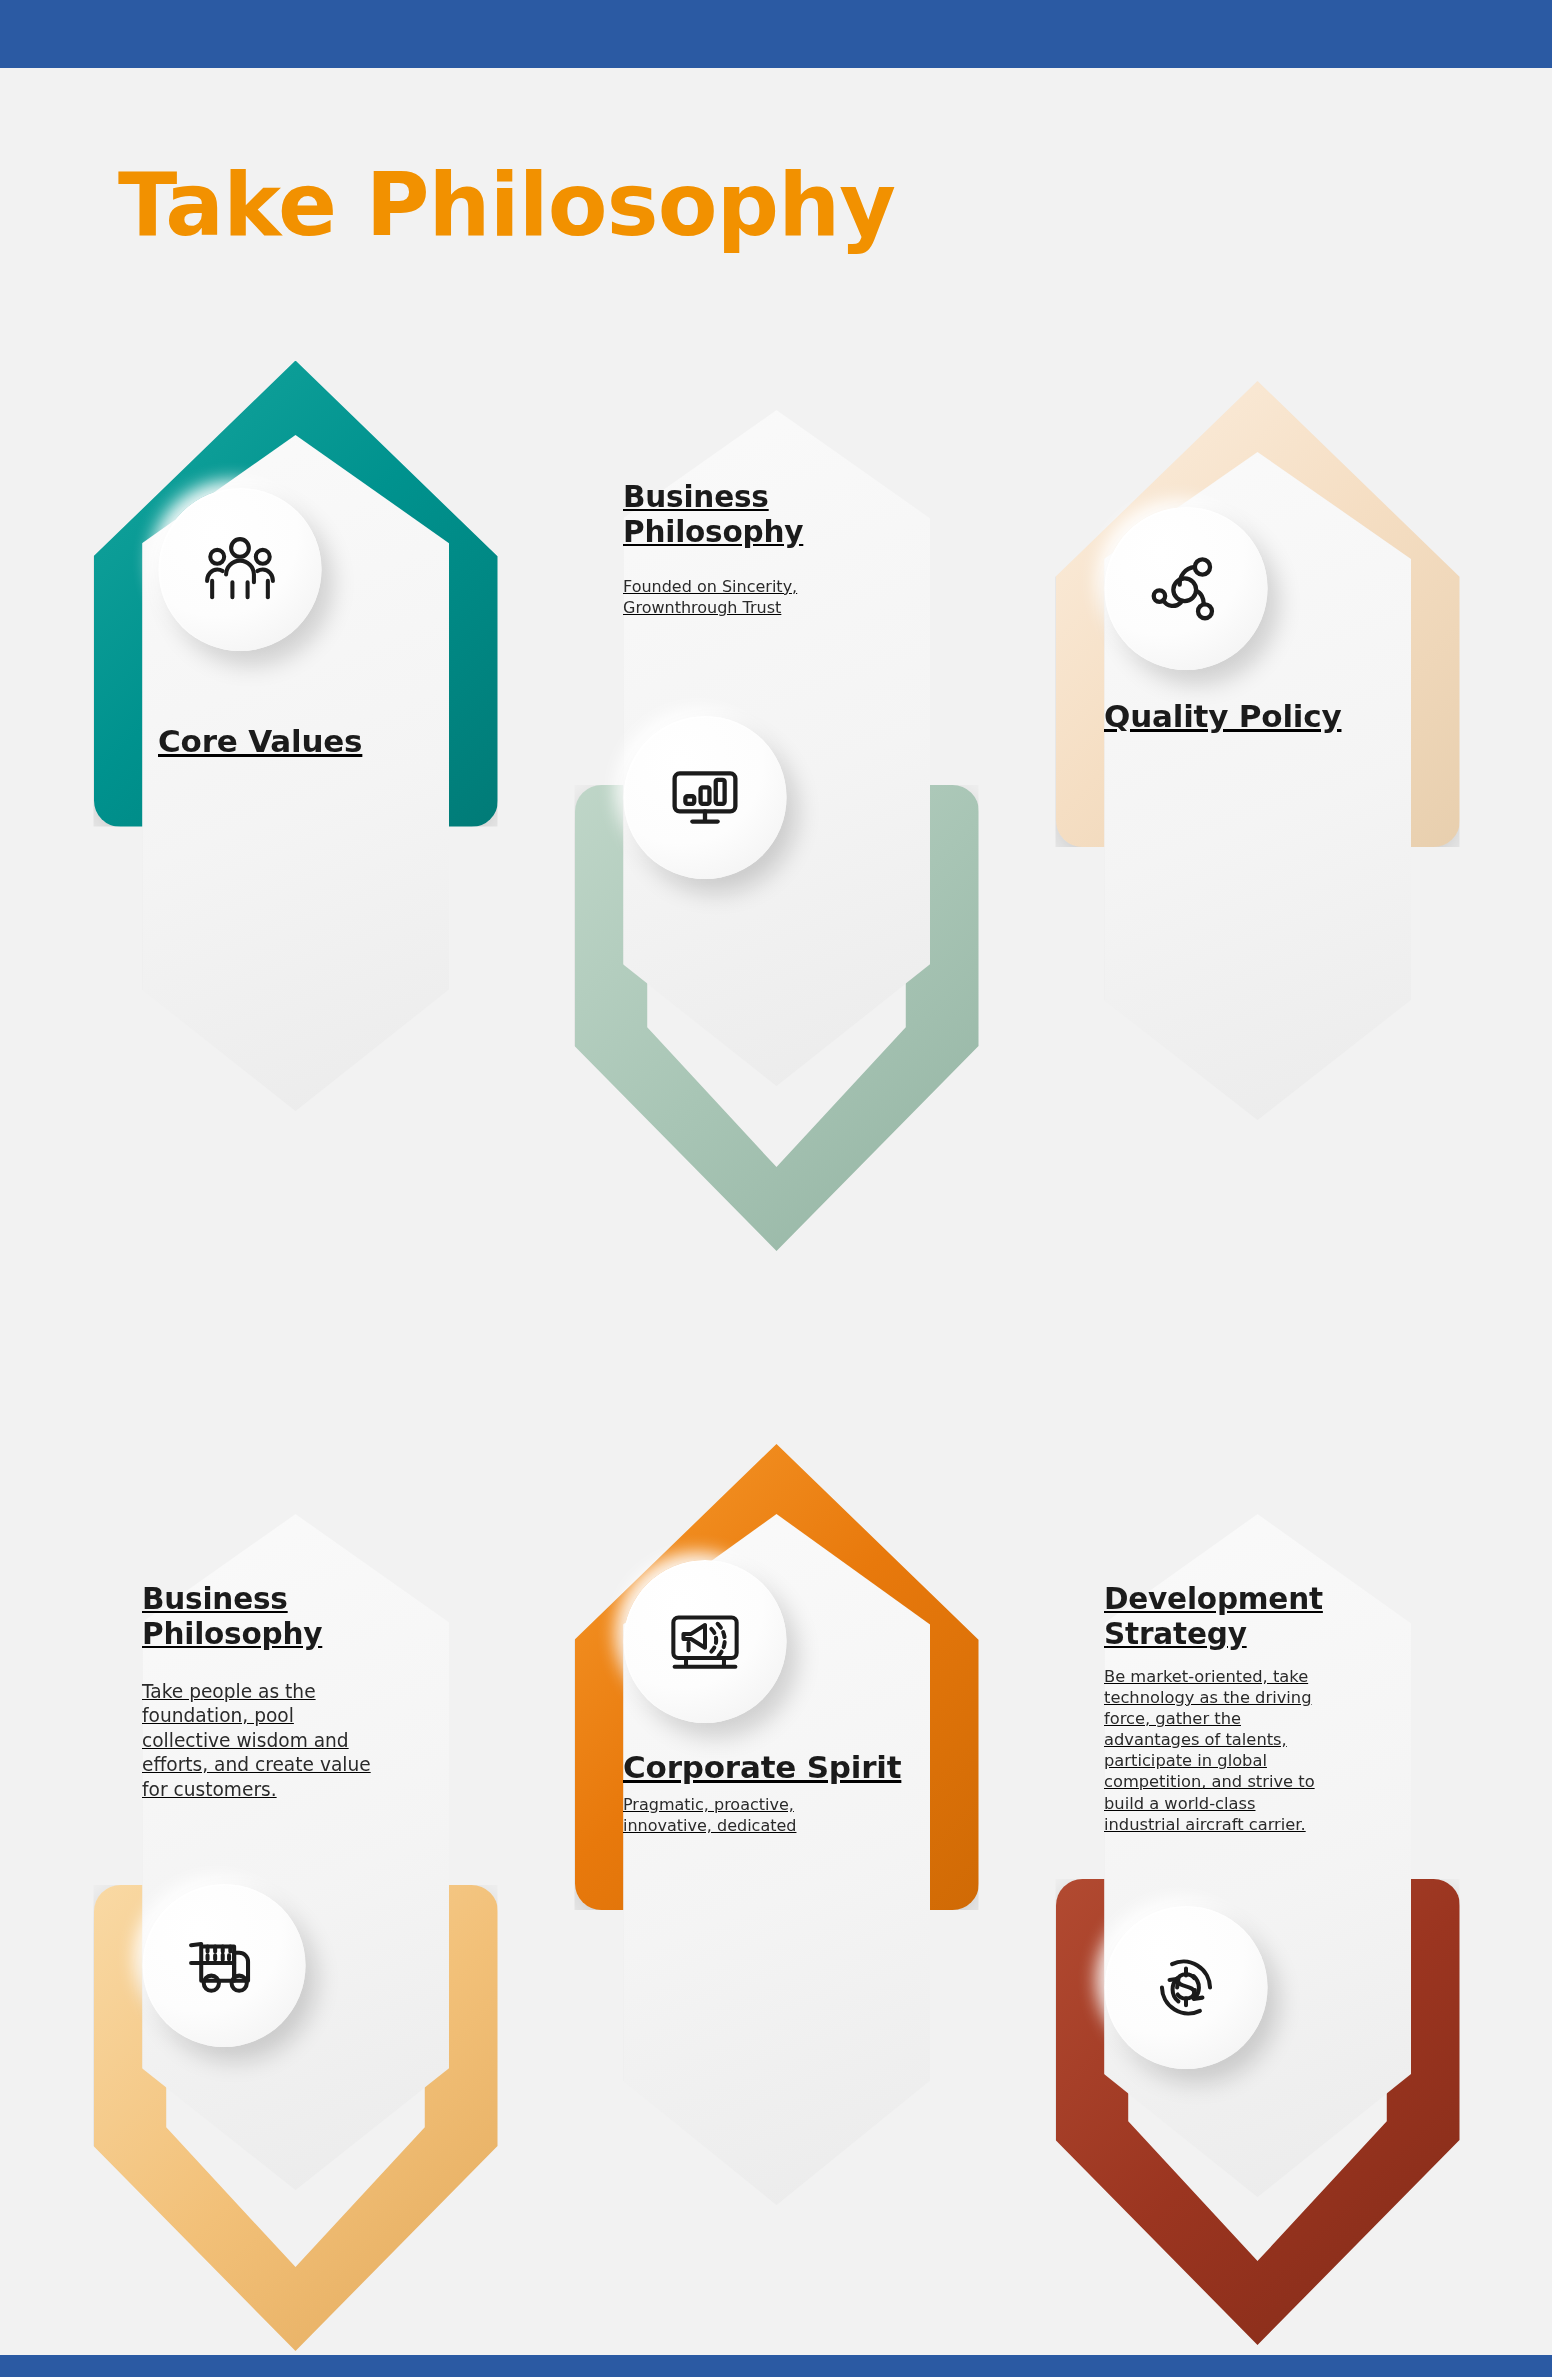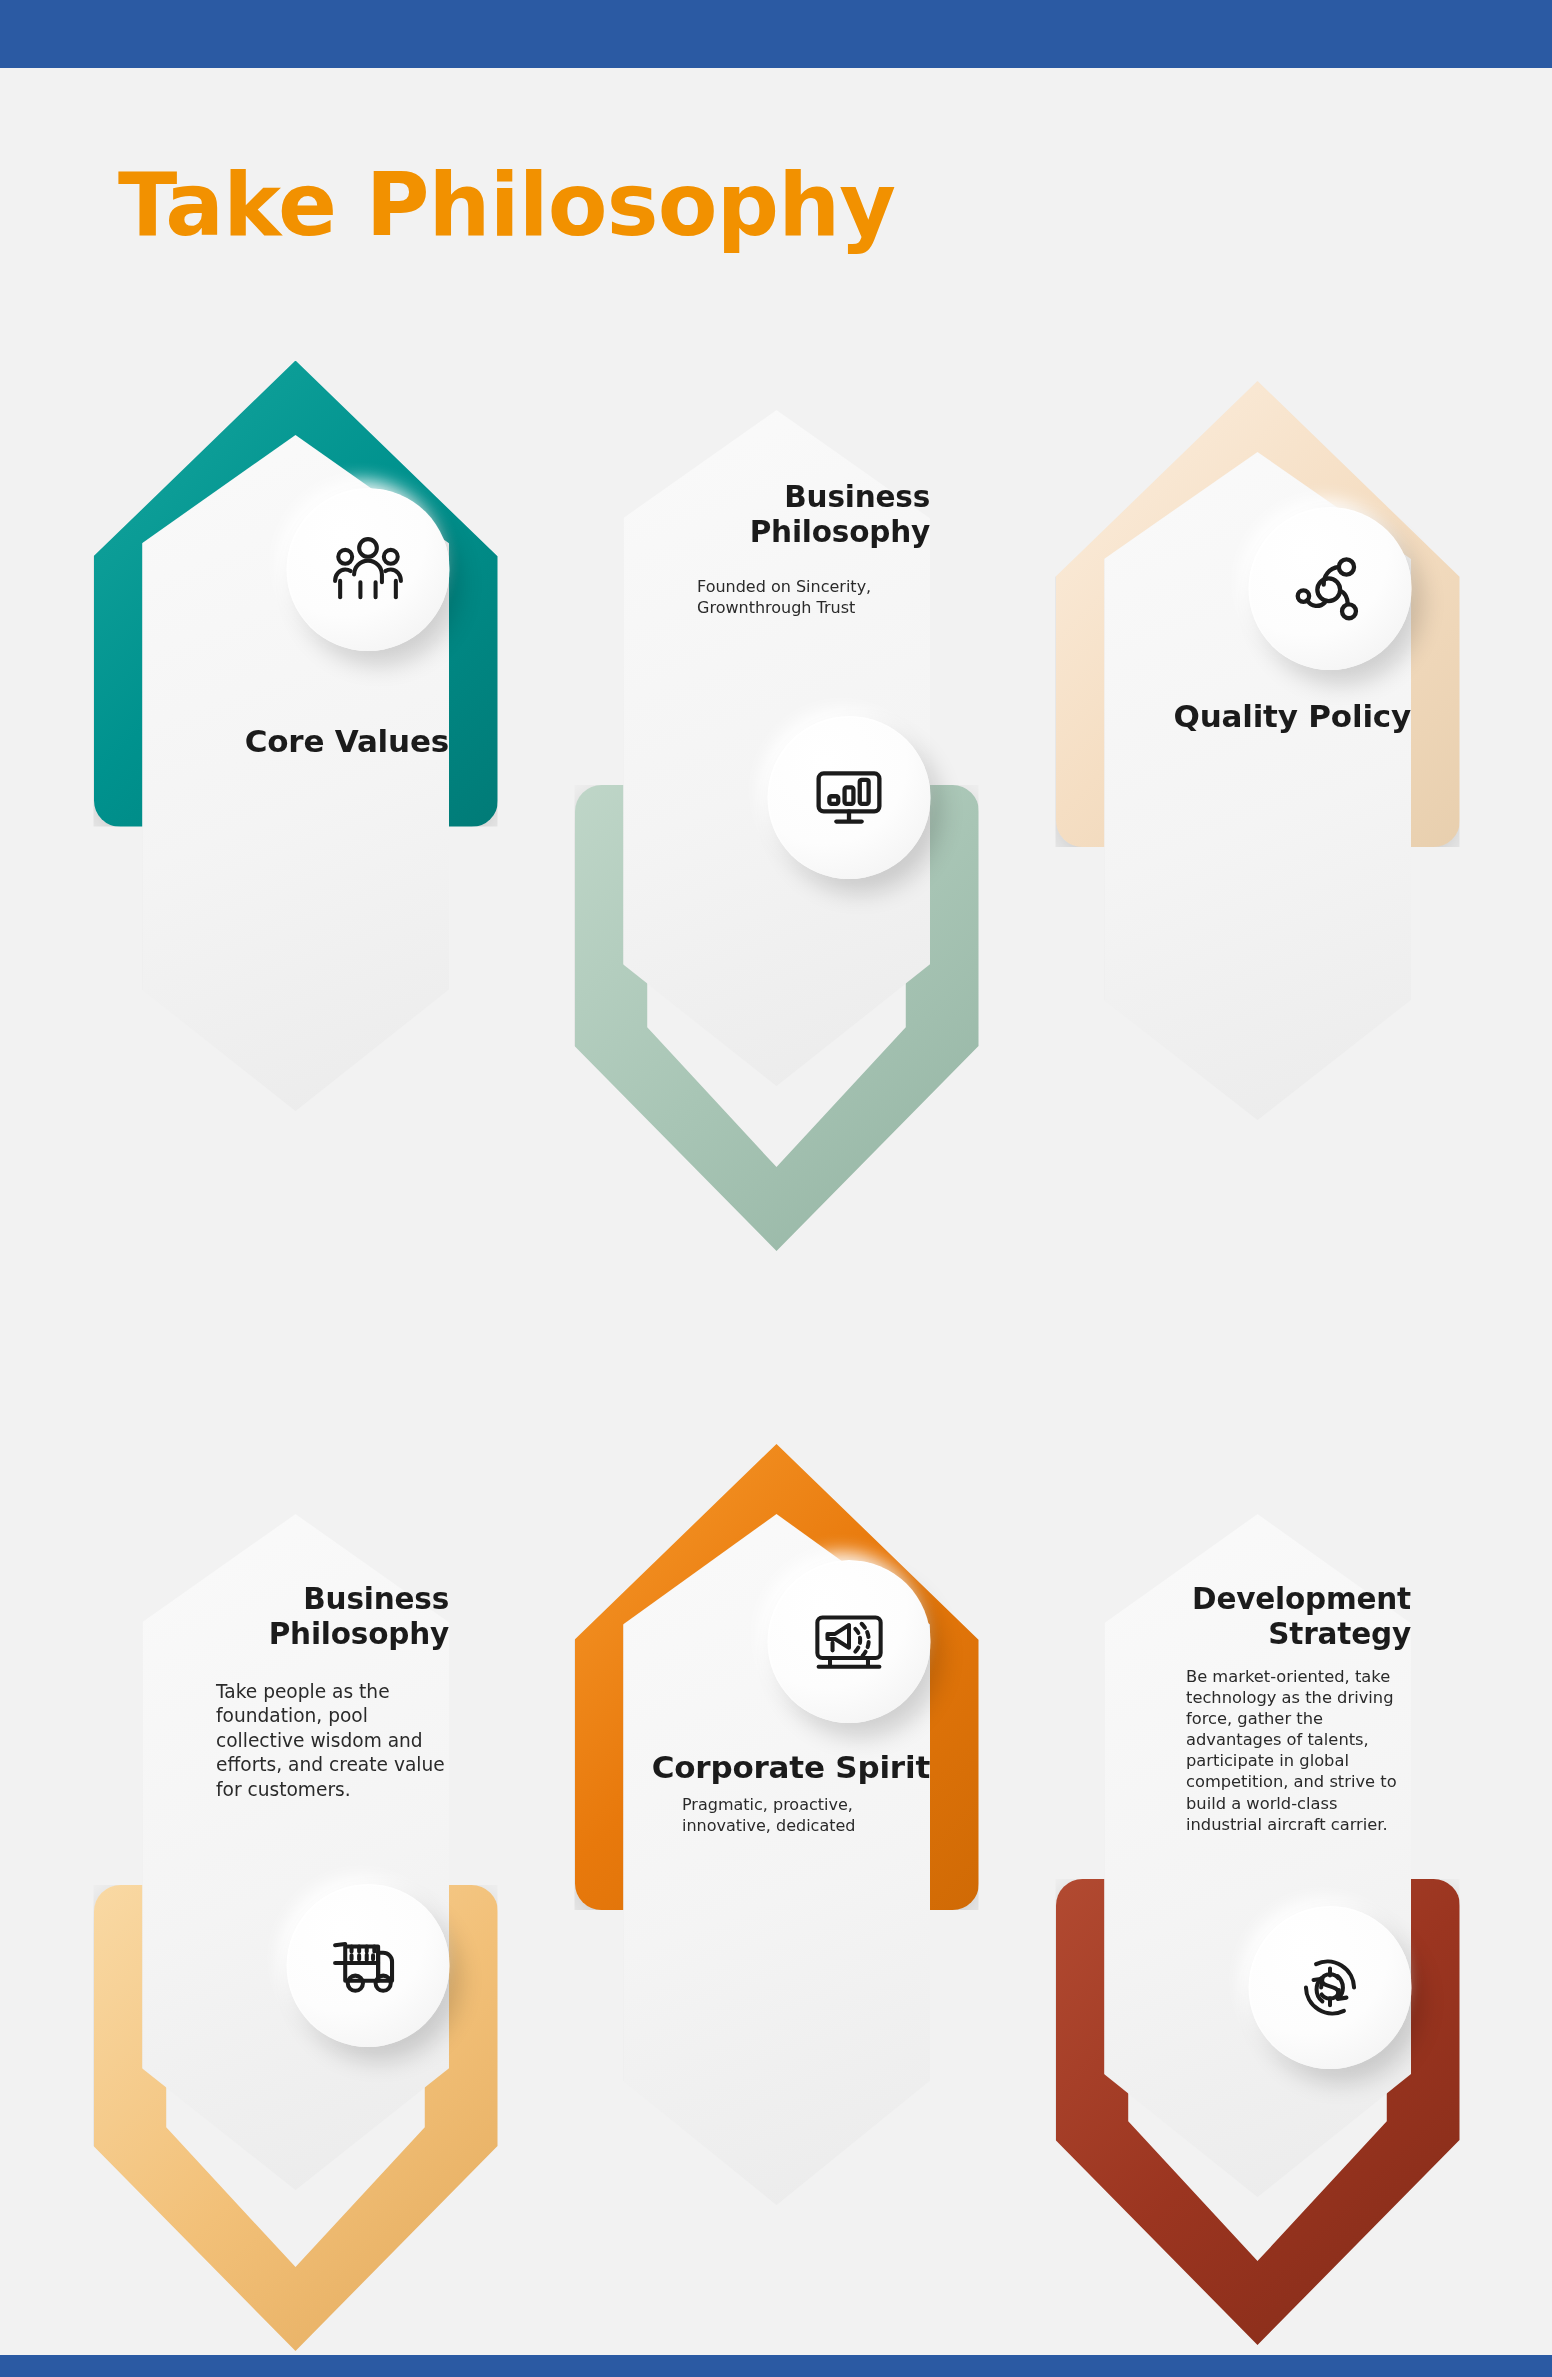--- a/index.html
+++ b/index.html
@@ -121,21 +121,22 @@
   }
 
   
   .card-inner {
     position: absolute;
     left: 50%;
     transform: translateX(-50%);
     width: 307px;
     display: flex;
     flex-direction: column;
-    align-items: flex-end;
+    align-items: flex-start;
+    text-decoration: underline;
   }
 
   
   .icon-disc {
     width: 163px;
     height: 163px;
     border-radius: 50%;
     background: radial-gradient(circle at 35% 28%, #ffffff 0%, #fdfdfd 52%, #efefef 100%);
     box-shadow:
       11px 14px 23px rgba(0,0,0,0.16),
@@ -184,21 +185,21 @@
   <div class="page-title">Take Philosophy</div>
 
   <div class="grid">
 
     <div class="row row1">
 
       <div class="slot c0 up">
         <div class="accent top" style="background:linear-gradient(135deg,#17a79f 0%,#00928E 48%,#017b77 100%);"></div>
         <div class="card shape" style="top:93px;height:676px;"></div>
 
-        <div class="card-inner" style="top:146px;gap:23px;">
+        <div class="card-inner" style="top:146px;gap:23px;padding-left:16px;">
           <div class="icon-disc">
             <svg viewBox="0 0 64 64" fill="none" stroke="#1b1b1b" stroke-width="3.2" stroke-linecap="round" stroke-linejoin="round">
               <circle cx="32" cy="15" r="7"></circle>
               <path d="M21 36c0-6 5-11 11-11s11 5 11 11v6"></path>
               <path d="M26 42v12M38 42v12"></path>
               <circle cx="14" cy="22" r="5.5"></circle>
               <path d="M6 41c0-5 3.5-9 8-9 1.6 0 3 .4 4.2 1.2"></path>
               <path d="M10 41v13"></path>
               <circle cx="50" cy="22" r="5.5"></circle>
               <path d="M58 41c0-5-3.5-9-8-9-1.6 0-3 .4-4.2 1.2"></path>

